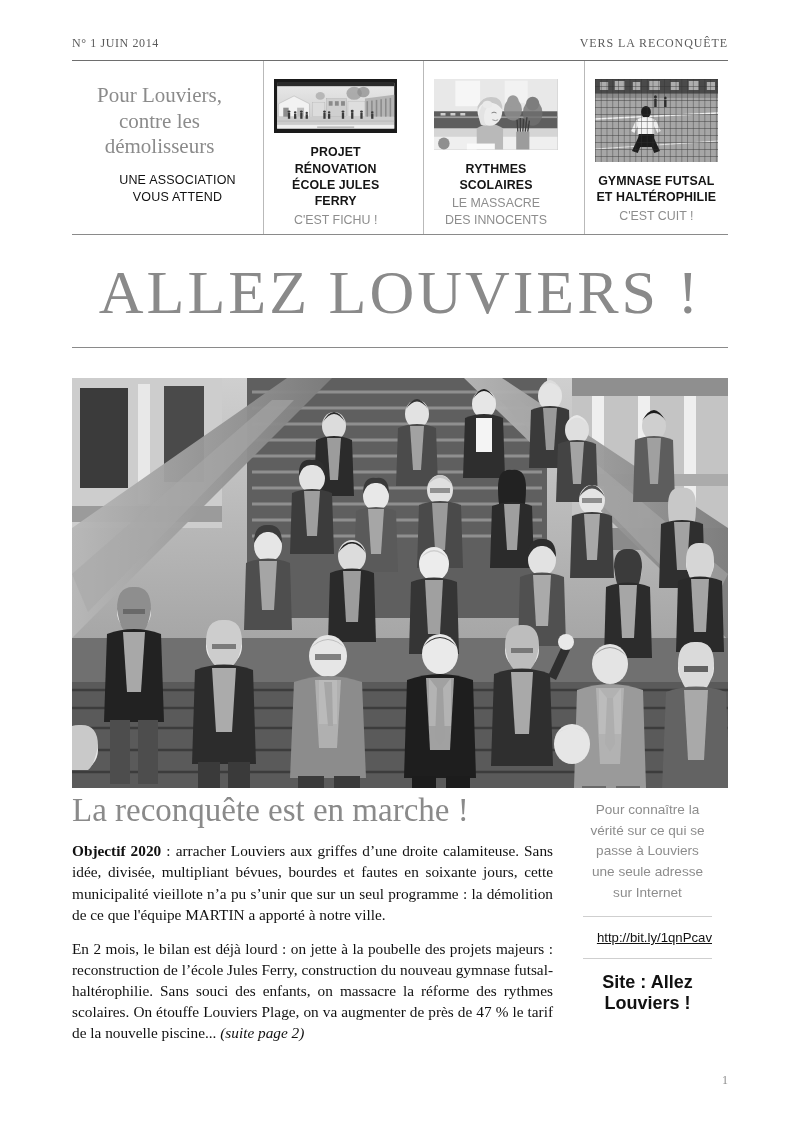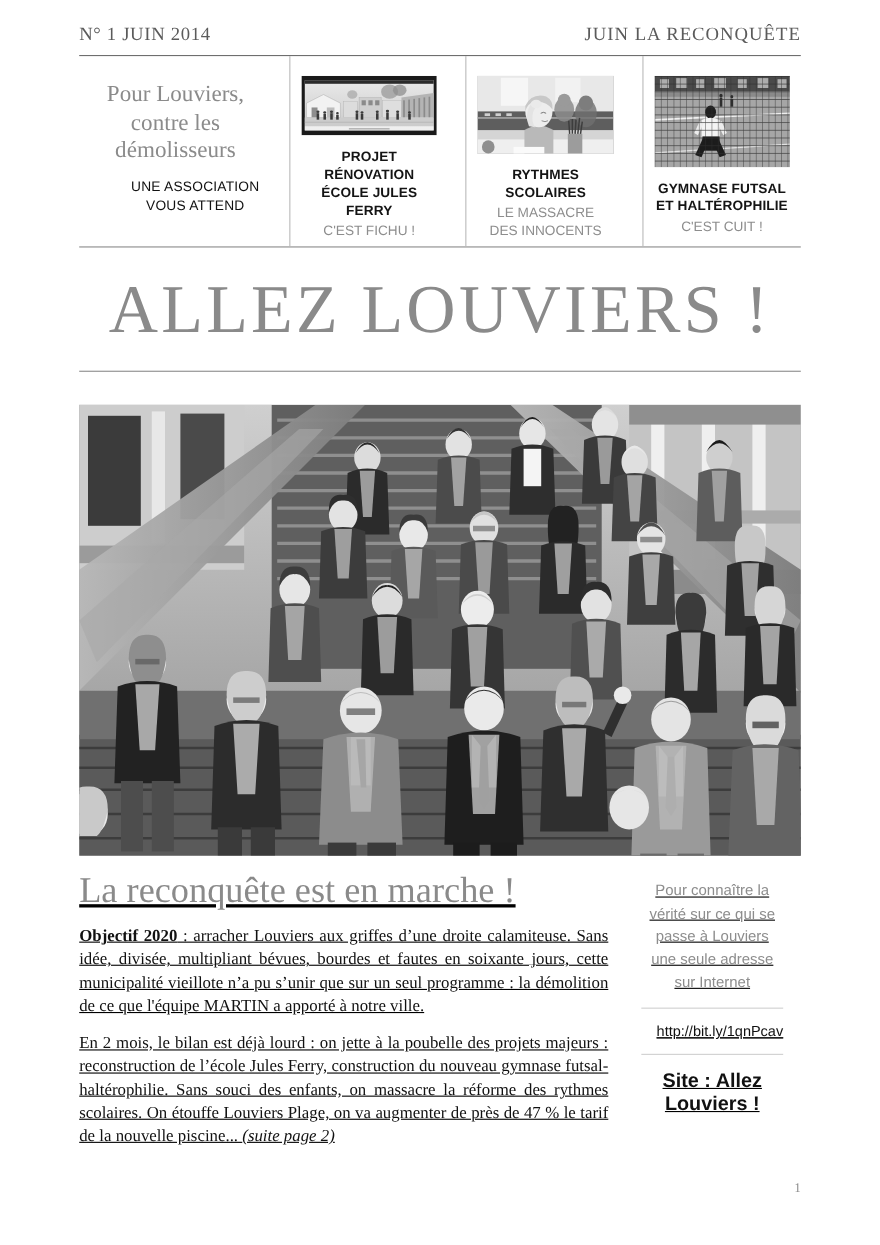--- a/index.html
+++ b/index.html
@@ -21,24 +21,24 @@
     background: #fff;
     box-sizing: border-box;
     padding: 0 72px;
   }
 
   
   .toprow {
     display: flex;
     justify-content: space-between;
     align-items: baseline;
-    padding-top: 21px;
+    padding-top: 36px;
     font-family: "Liberation Serif", serif;
     color: #5b5b5b;
-    font-size: 17px;
+    font-size: 12px;
     letter-spacing: 0.6px;
   }
   .toprow .issue { font-variant: small-caps; }
   .toprow .slogan { font-variant: small-caps; letter-spacing: 0.9px; }
 
   .rule-dark {
     border: 0;
     border-top: 1.6px solid #6e6e6e;
     margin: 9px 0 0 0;
   }
@@ -133,23 +133,22 @@
     height: 410px;
     background: #9a9a9a;
     overflow: hidden;
     position: relative;
   }
   .hero svg { display:block; width:100%; height:100%; }
 
   
   .content {
     display: flex;
-    margin-top: 14px;
+    margin-top: 4px;
     gap: 0;
-    text-decoration: underline;
   }
   .col-main { width: 497px; padding-right: 16px; box-sizing: border-box;}
   .col-side {
     width: 143px;
     box-sizing: border-box;
     padding-left: 14px;
   }
 
   .headline {
     font-family: "Liberation Serif", serif;
@@ -209,21 +208,21 @@
     color: #8d8d8d;
   }
 </style>
 </head>
 <body>
 
 <div class="page">
 
   <div class="toprow">
     <span class="issue">N° 1 JUIN 2014</span>
-    <span class="slogan">JUIN LA RECONQUÊTE</span>
+    <span class="slogan">VERS LA RECONQUÊTE</span>
   </div>
   <hr class="rule-dark">
 
   <div class="teasers">
 
     <div class="teaser lead">
       <div class="lead-title">
         <div>Pour Louviers,</div>
         <div>contre les</div>
         <div>démolisseurs</div>

